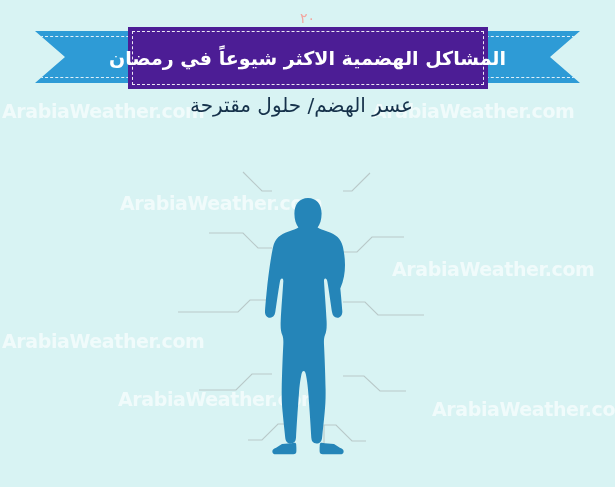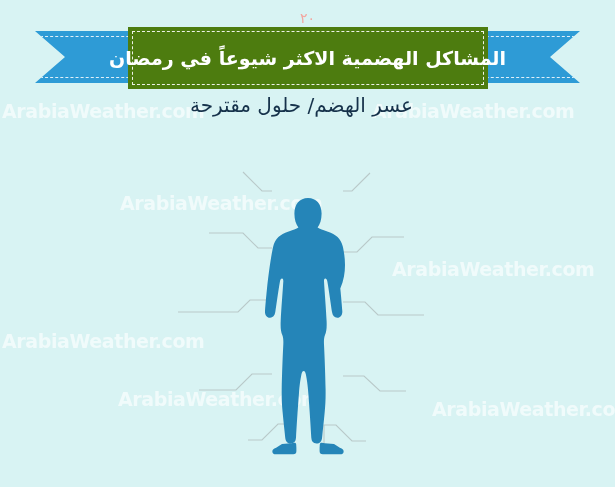--- a/index.html
+++ b/index.html
@@ -37,21 +37,21 @@
   .ribbon-tail.right { right: 35px; clip-path: polygon(0 0, 100% 0, calc(100% - 30px) 50%, 100% 100%, 0 100%); }
   .ribbon-tail::after {
     content: ""; position: absolute; inset: 5px;
     border: 1px dashed rgba(255,255,255,0.85);
   }
   .ribbon-tail.left::after  { clip-path: polygon(0 0, 100% 0, 100% 100%, 0 100%, 26px 50%); }
   .ribbon-tail.right::after { clip-path: polygon(0 0, 100% 0, calc(100% - 26px) 50%, 100% 100%, 0 100%); }
   .ribbon-center {
     position: absolute; left: 50%; top: 0; transform: translateX(-50%);
     width: 360px; height: 62px;
-    background: #4d7c0f;
+    background: #4c1d95;
     display: flex; align-items: center; justify-content: center;
   }
   .ribbon-center::after {
     content: ""; position: absolute; inset: 4px;
     border: 1px dashed rgba(255,255,255,0.9);
   }
   .banner-title {
     color: #ffffff; font-size: 19px; font-weight: bold;
     position: relative; z-index: 2; white-space: nowrap;
   }

